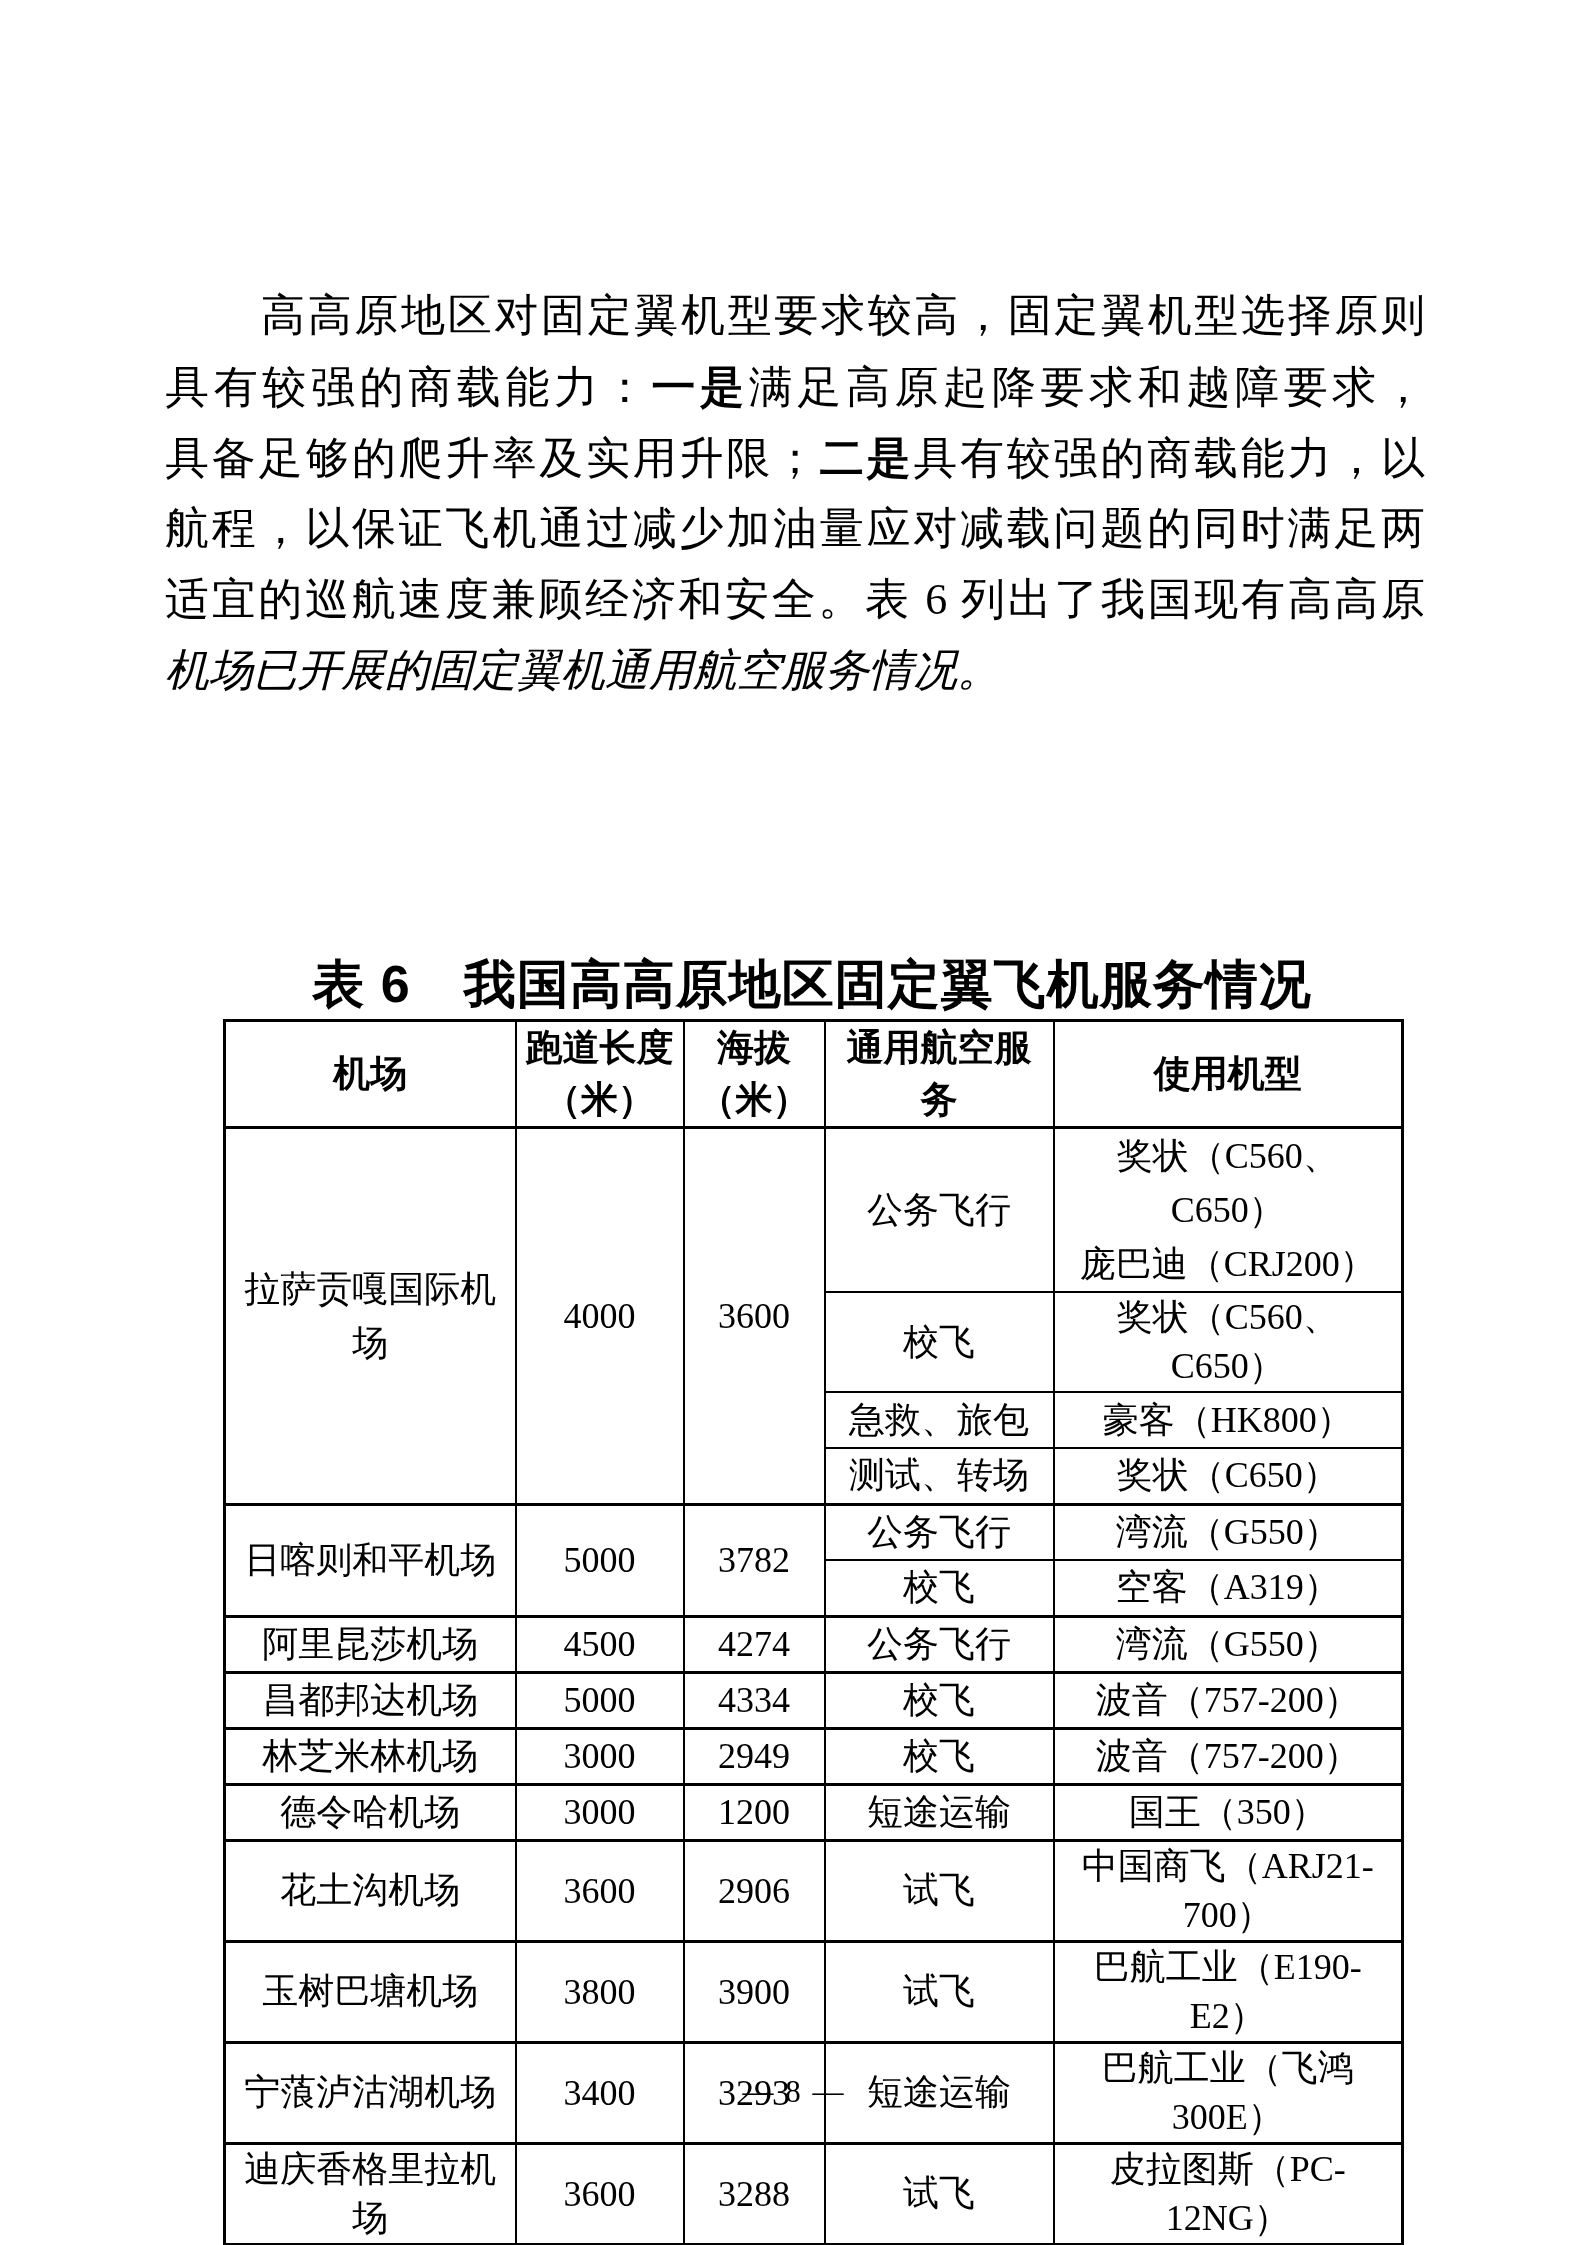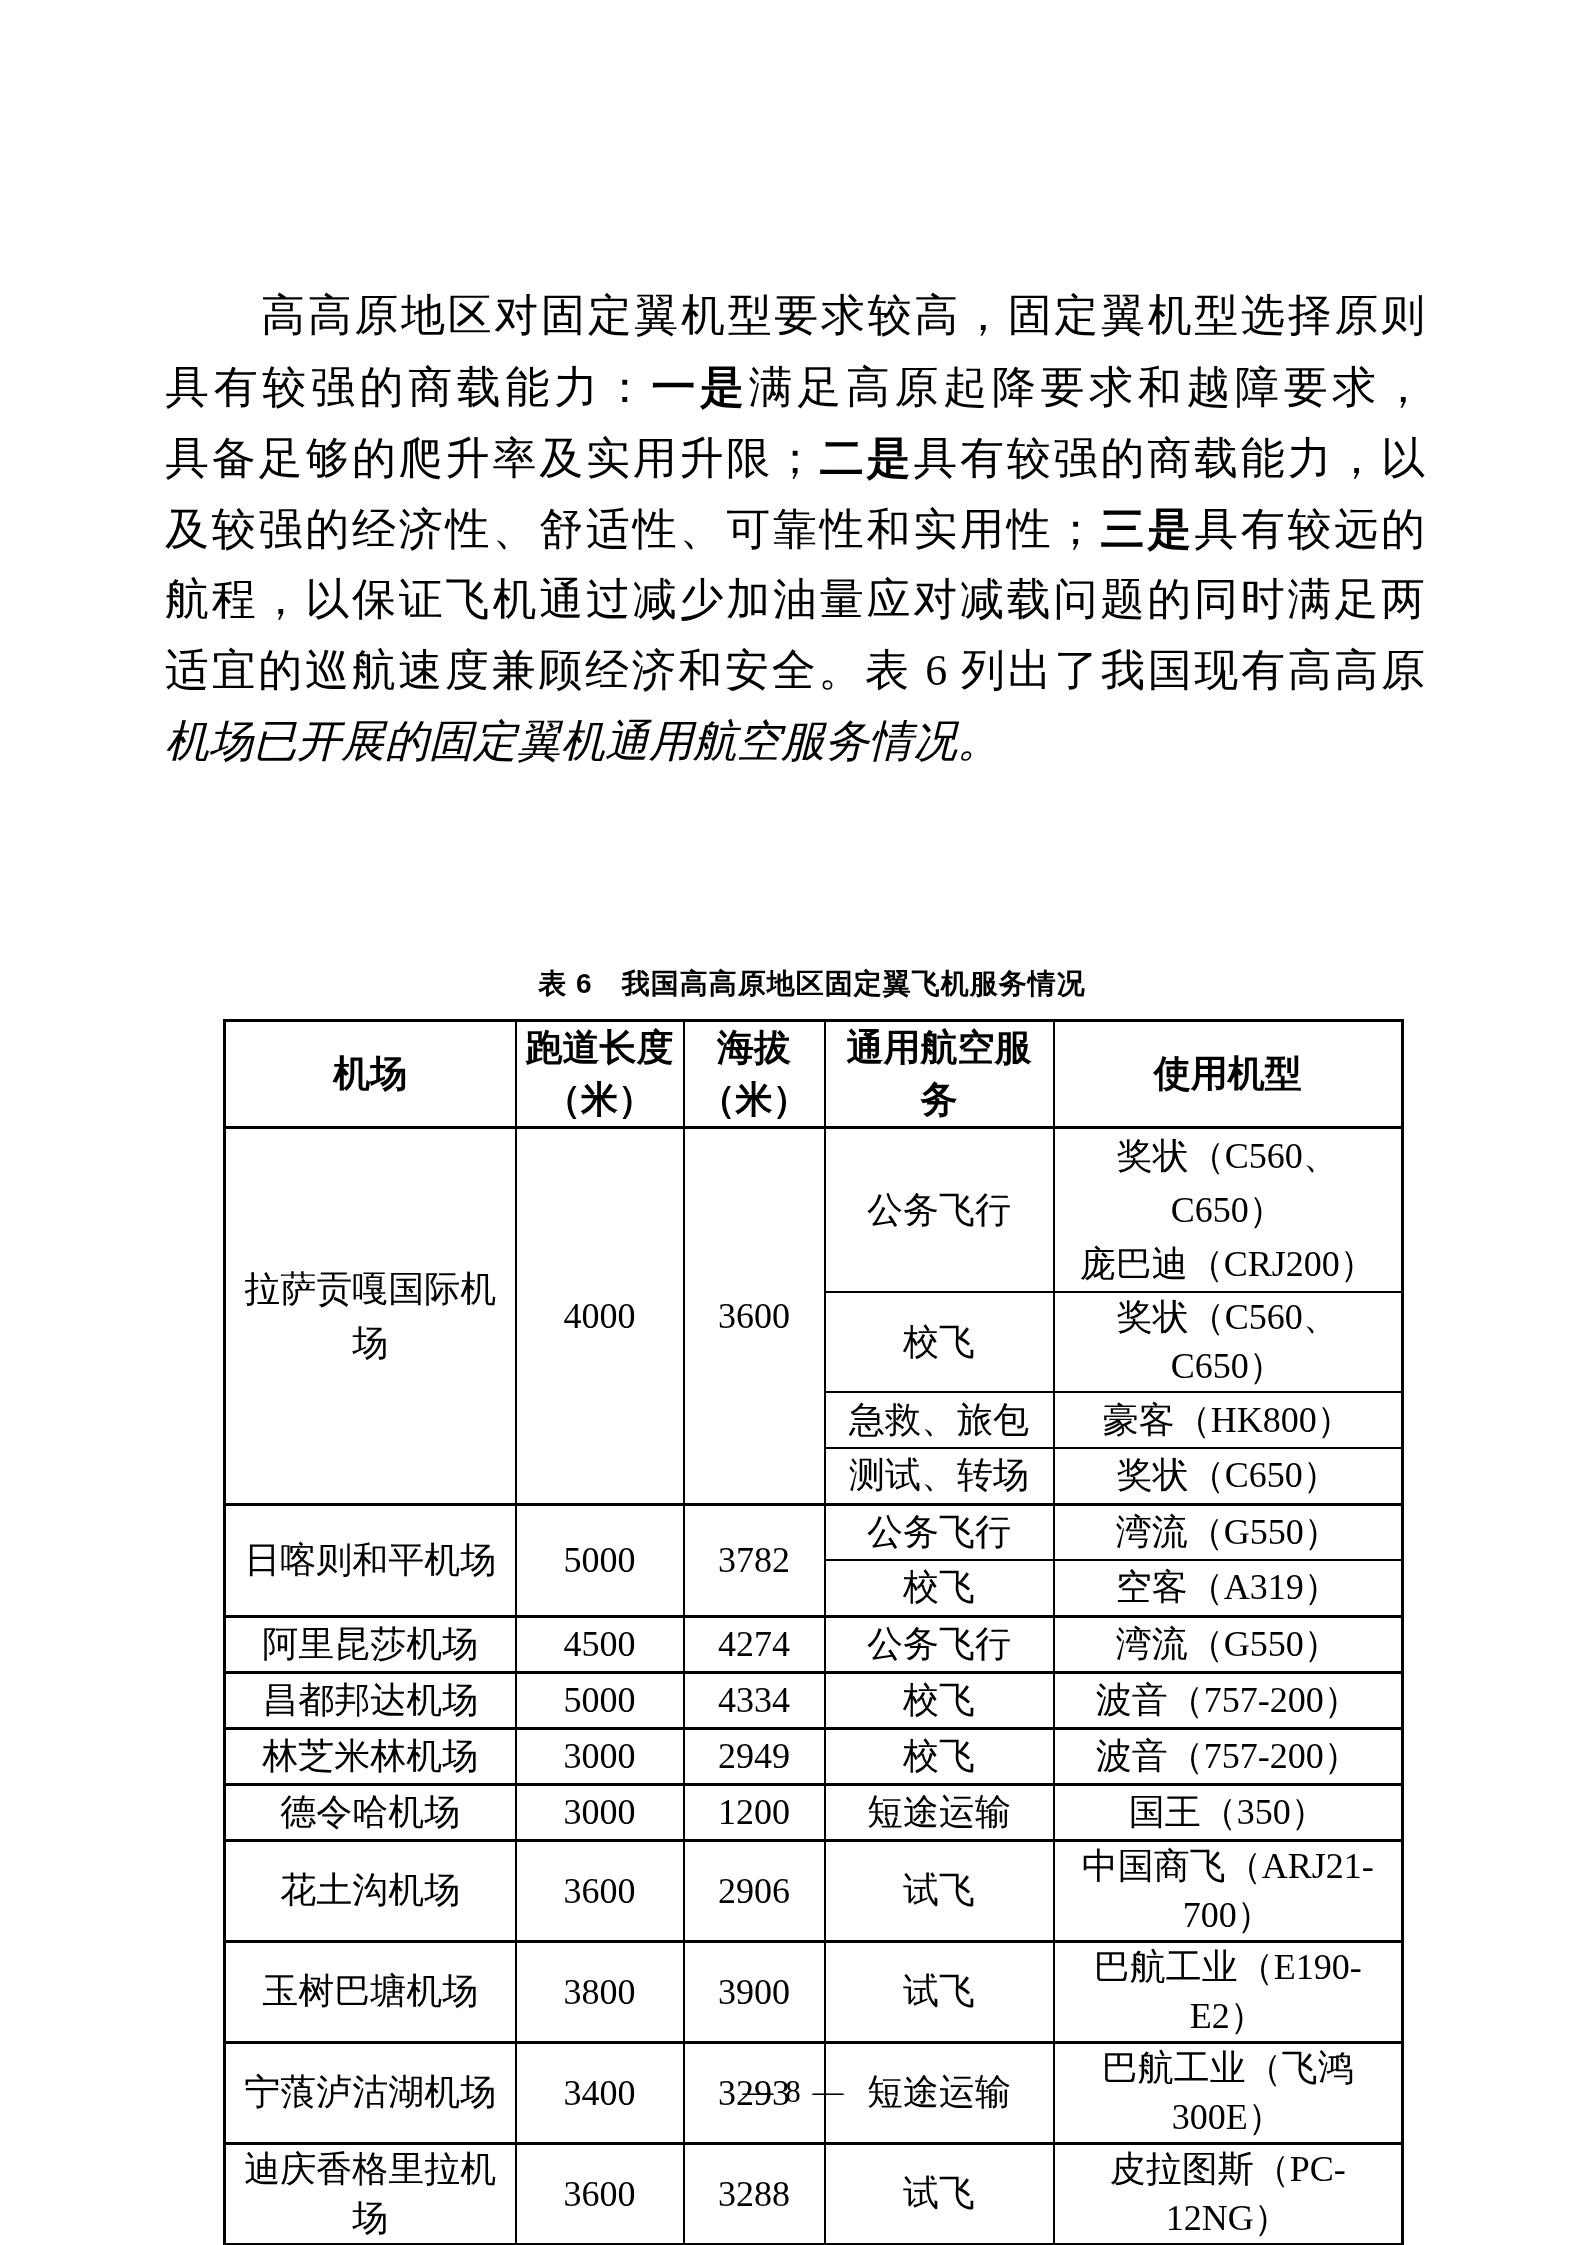--- a/index.html
+++ b/index.html
@@ -32,21 +32,21 @@
   }
   .pline.indent{text-indent:96px;}
   .pline.last{text-align-last:left;font-style:italic;}
   .pline .b{font-weight:bold;font-family:"Liberation Sans", sans-serif;}
 
   
   .tbl-title{
     position:absolute;left:223px;top:956px;width:1178px;
     text-align:center;
     font-family:"Liberation Sans", sans-serif;
-    font-weight:bold;font-size:28px;line-height:56px;
+    font-weight:bold;font-size:52px;line-height:56px;
     letter-spacing:1px;
   }
 
   
   table.svc{
     position:absolute;left:223px;top:1019px;
     width:1178px;table-layout:fixed;
     border-collapse:collapse;
     font-size:36px;
   }
@@ -78,21 +78,20 @@
 </head>
 <body>
 
 <div class="page">
 
 
   <div class="para">
       <div class="pline indent"><span>高高原地区对固定翼机型要求较高，固定翼机型选择原则</span></div>
       <div class="pline"><span>具有较强的商载能力：</span><span class="b">一是</span><span>满足高原起降要求和越障要求，</span></div>
       <div class="pline"><span>具备足够的爬升率及实用升限；</span><span class="b">二是</span><span>具有较强的商载能力，以</span></div>
-      <div class="pline"><span>及较强的经济性、舒适性、可靠性和实用性；</span><span class="b">三是</span><span>具有较远的</span></div>
       <div class="pline"><span>航程，以保证飞机通过减少加油量应对减载问题的同时满足两</span></div>
       <div class="pline"><span>适宜的巡航速度兼顾经济和安全。表 6 列出了我国现有高高原</span></div>
       <div class="pline last"><span>机场已开展的固定翼机通用航空服务情况。</span></div>
     </div>
 
   <div class="tbl-title">表 6　我国高高原地区固定翼飞机服务情况</div>
 
   <table class="svc">
     <colgroup>
       <col style="width:291px">

